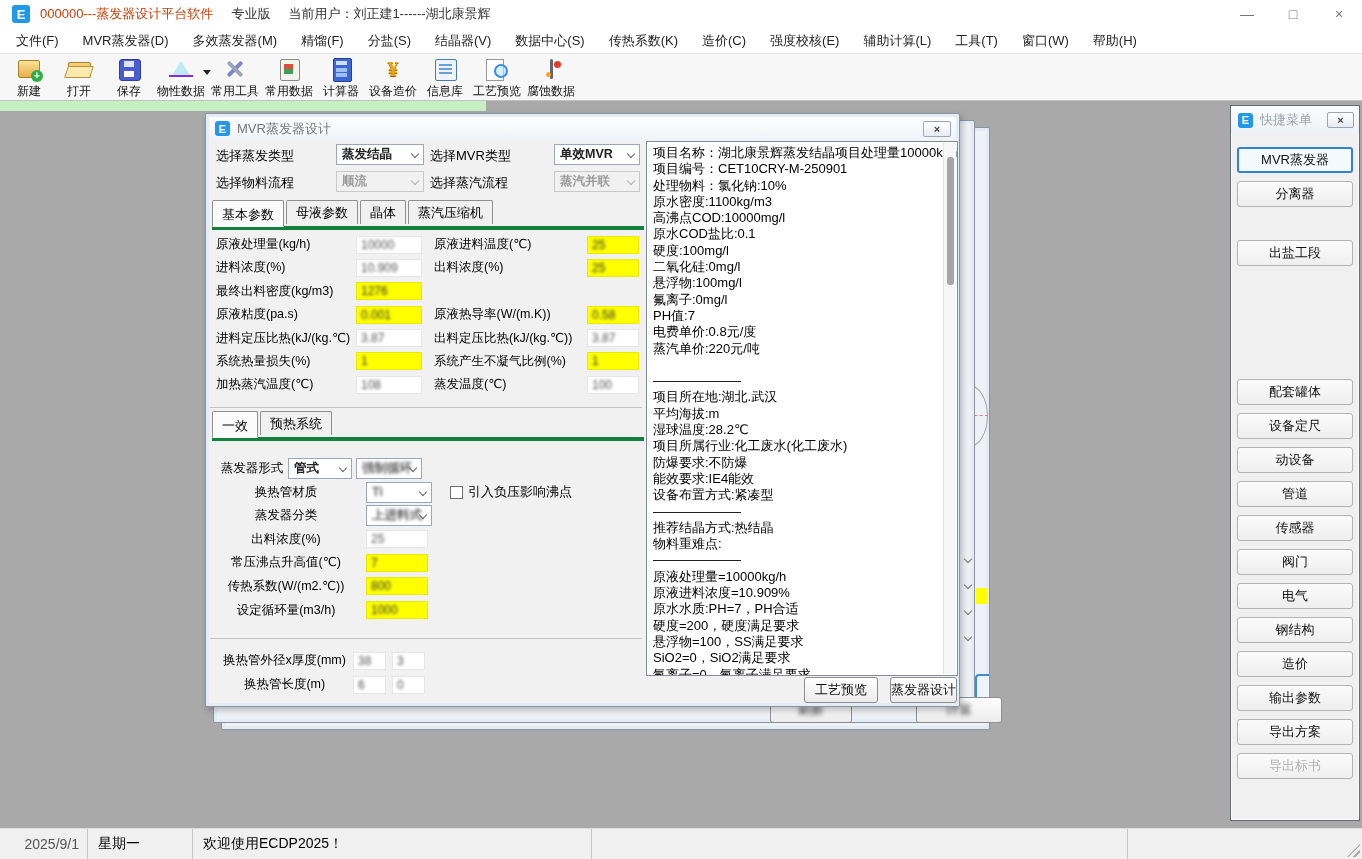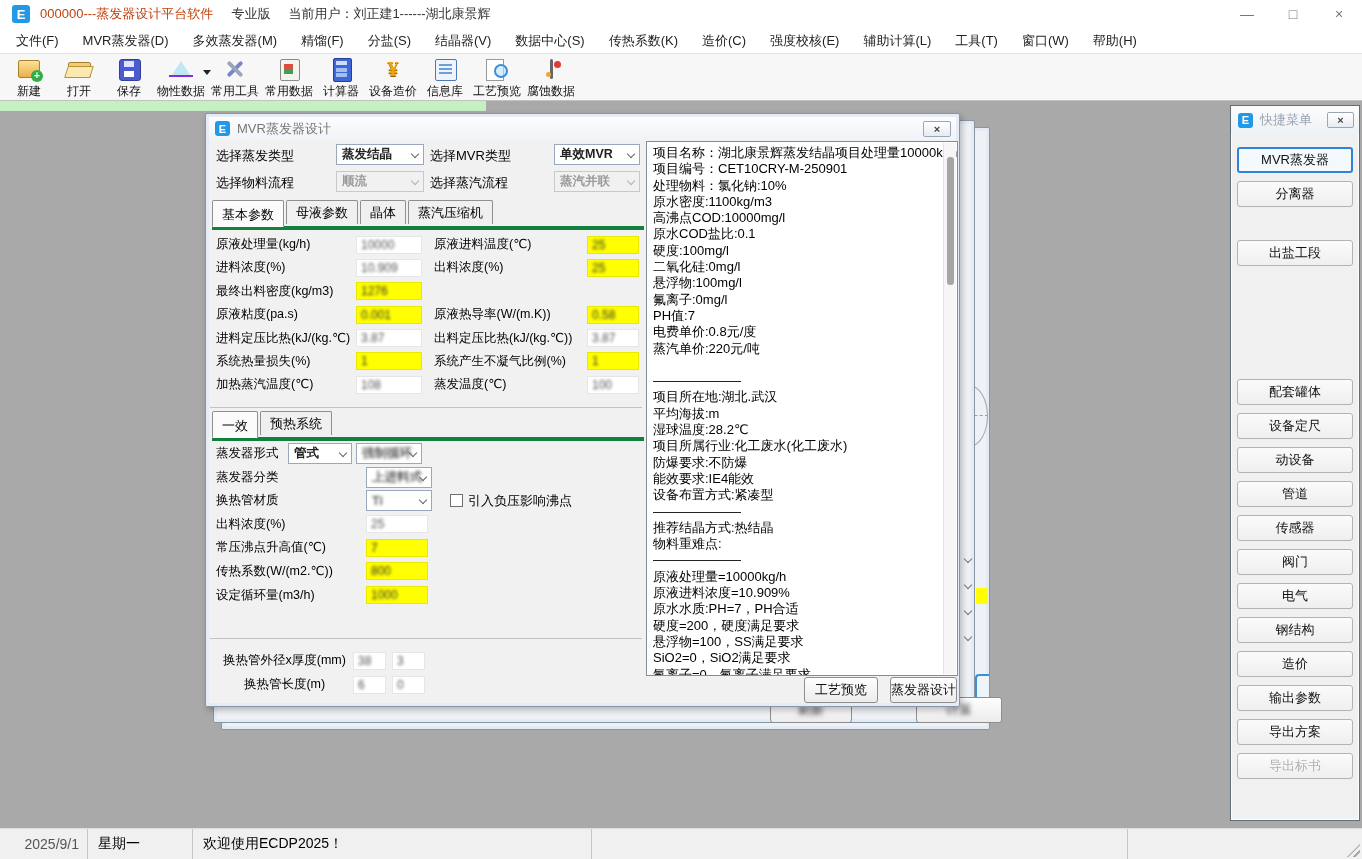--- a/index.html
+++ b/index.html
@@ -110,21 +110,21 @@
   .val{width:66px;height:18px;background:#fff;border:1px solid #e6e6e6;display:flex;align-items:center;padding:0 4px;
     font-size:12px;color:#555;overflow:hidden;}
   #pcol-right .val{width:52px;}
   .val.yellow{background:#ffff00;border-color:#e8e800;color:#333;}
   .val .bl{filter:blur(1.8px);font-style:normal;}
   .val.empty{visibility:hidden;}
   .hr{position:absolute;left:4px;width:432px;border-top:1px solid #c4c4c4;}
   #hr1{top:293px;}
   #hr2{top:524px;}
 
-  #effect-area{position:absolute;left:10px;top:330px;width:430px;}
+  #effect-area{position:absolute;left:10px;top:345px;width:430px;text-align:center;}
   #effect-area .prow{margin-bottom:4.6px;}
   #effect-area .plabel{flex:0 0 140px;}
   #effect-area .prow .dd{position:static;}
   .dd.w1{width:64px;}
   .dd.w2{width:66px;margin-left:4px;}
   #effect-area .val{width:62px;margin-left:0;}
   #row-form .plabel{flex:0 0 72px;}
   .cbwrap{display:flex;align-items:center;margin-left:18px;}
   .cb{width:13px;height:13px;border:1px solid #707070;background:#fff;flex:0 0 auto;}
   .cb-label{margin-left:5px;font-size:13px;color:#000;white-space:nowrap;}
@@ -451,36 +451,36 @@
           <span class="dd w1" style="position:relative;">
             <span>管式</span>
               <i class="chev"></i>
             </span>
           <span class="dd w2 blurred" style="position:relative;">
             <span>强制循环</span>
               <i class="chev"></i>
             </span>
         </div>
         <div class="prow">
+          <span class="plabel">换热管材质</span>
+          <span class="dd w2 blurred" style="position:relative;margin-left:10px;">
+            <span>Ti</span>
+              <i class="chev"></i>
+            </span>
+          <span class="cbwrap">
+            <span class="cb"></span>
+            <span class="cb-label">引入负压影响沸点</span>
+          </span>
+        </div>
+        <div class="prow">
           <span class="plabel">蒸发器分类</span>
           <span class="dd w2 blurred" style="position:relative;margin-left:10px;">
             <span>上进料式</span>
               <i class="chev"></i>
             </span>
-        </div>
-        <div class="prow">
-          <span class="plabel">换热管材质</span>
-          <span class="dd w2 blurred" style="position:relative;margin-left:10px;">
-            <span>Ti</span>
-              <i class="chev"></i>
-            </span>
-          <span class="cbwrap">
-            <span class="cb"></span>
-            <span class="cb-label">引入负压影响沸点</span>
-          </span>
         </div>
         <div>
 
             <div class="prow">
               <span class="plabel">出料浓度(%)</span>
               <span class="val" style="margin-left:10px">
                 <i class="bl">25</i>
               </span>
             </div>
 

